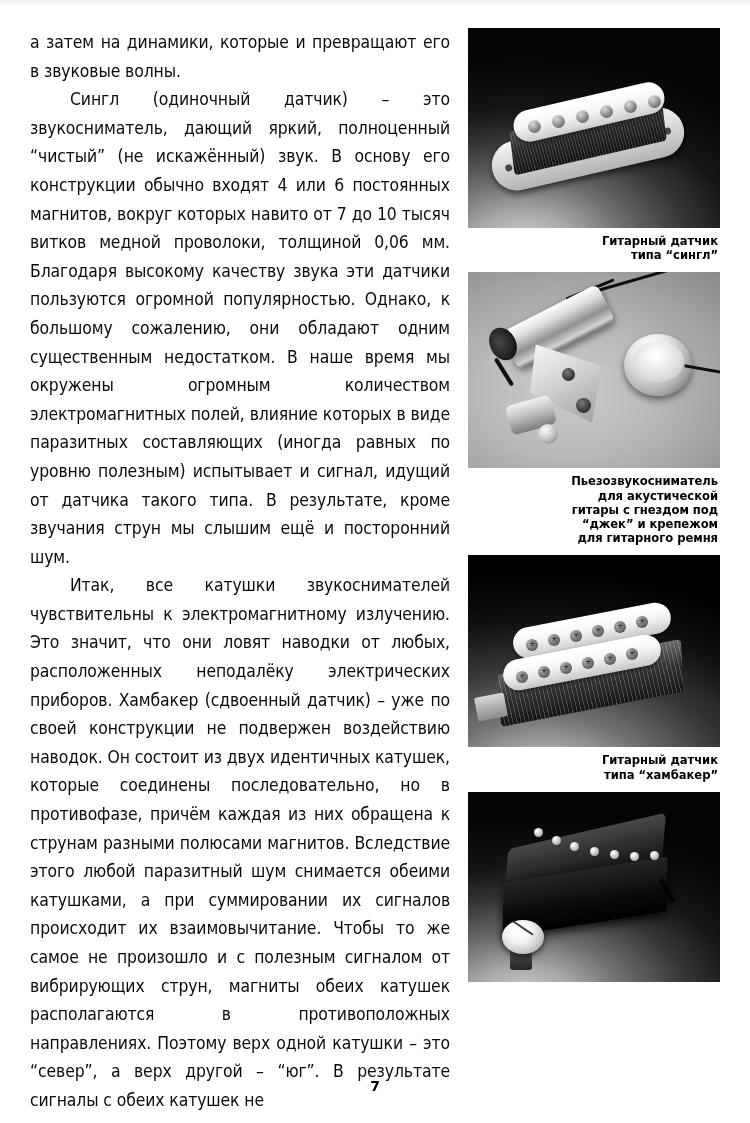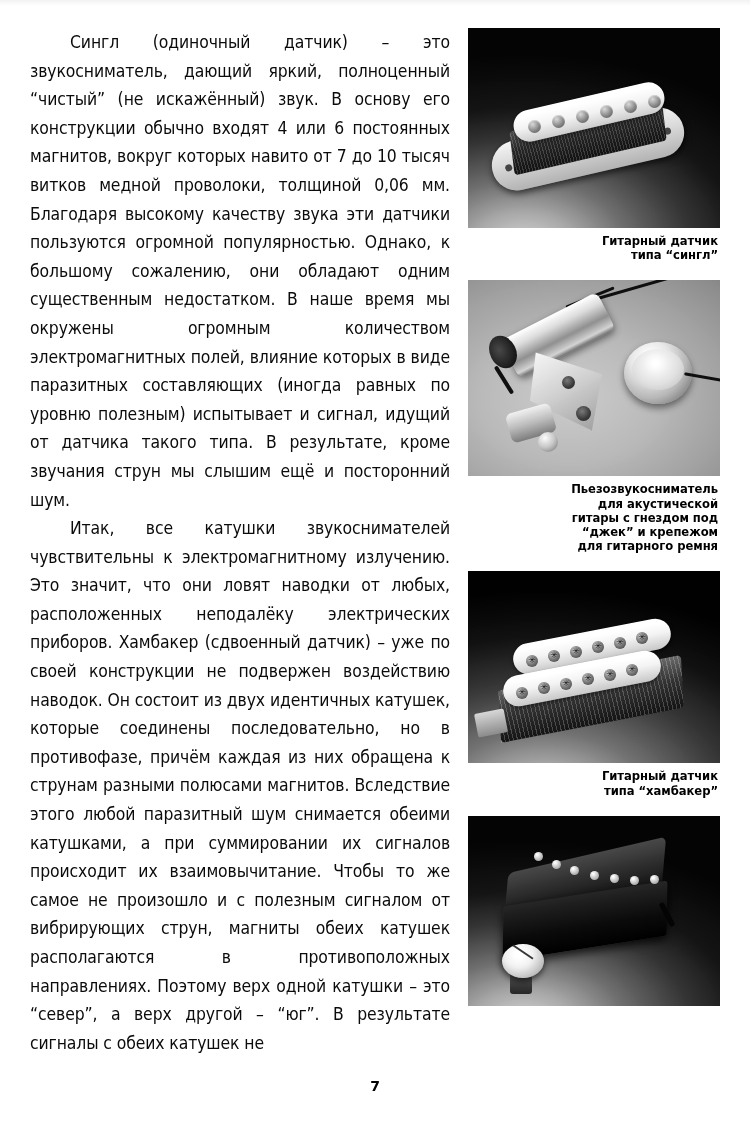--- a/index.html
+++ b/index.html
@@ -51,21 +51,21 @@
   .para.indent { text-indent: 40px; }
 
   
   .figure-column {
     position: absolute;
     left: 468px;
     top: 28px;
     width: 252px;
   }
   .figure { margin: 0 0 0 0; }
-  .figure + .figure { margin-top: 18px; }
+  .figure + .figure { margin-top: 10px; }
 
   .photo {
     position: relative;
     width: 252px;
     overflow: hidden;
     background: #111;
     filter: grayscale(1) contrast(1.05);
   }
   .photo-1 { height: 200px; }
   .photo-2 { height: 196px; }
@@ -335,20 +335,21 @@
   }
 </style>
 </head>
 <body>
 
 <div class="scan-edge-top"></div>
 
 <div class="page">
 
   <div class="text-column">
+    <p class="para">а затем на динамики, которые и превращают его в звуковые волны.</p>
     <p class="para indent">Сингл (одиночный датчик) – это звукосниматель, дающий яркий, полноценный “чистый” (не искажённый) звук. В основу его конструкции обычно входят 4 или 6 постоянных магнитов, вокруг которых навито от 7 до 10 тысяч витков медной проволоки, толщиной 0,06 мм. Благодаря высокому качеству звука эти датчики пользуются огромной популярностью. Однако, к большому сожалению, они обладают одним существенным недостатком.  В наше время мы окружены огромным количеством электромагнитных полей, влияние которых в виде паразитных составляющих (иногда равных по уровню полезным) испытывает и сигнал, идущий от датчика такого типа. В результате, кроме звучания струн мы слышим ещё и посторонний шум.</p>
     <p class="para indent">Итак, все катушки звукоснимателей чувствительны к электромагнитному излучению. Это значит, что они ловят наводки от любых, расположенных неподалёку электрических приборов. Хамбакер (сдвоенный датчик) – уже по своей конструкции не подвержен воздействию наводок. Он состоит из двух идентичных катушек, которые соединены последовательно, но в противофазе, причём каждая из них обращена к струнам разными полюсами магнитов. Вследствие этого любой паразитный шум снимается обеими катушками, а при суммировании их сигналов происходит их взаимовычитание. Чтобы то же самое не произошло и с полезным сигналом от вибрирующих струн, магниты обеих катушек располагаются в противоположных направлениях. Поэтому верх одной катушки – это “север”, а верх другой –  “юг”. В результате сигналы с обеих катушек не</p>
   </div>
 
   <div class="figure-column">
 
     <figure class="figure">
       <div class="photo photo-1">
         <div class="bg-vignette-dark"></div>
         <div class="sc-base"></div>

